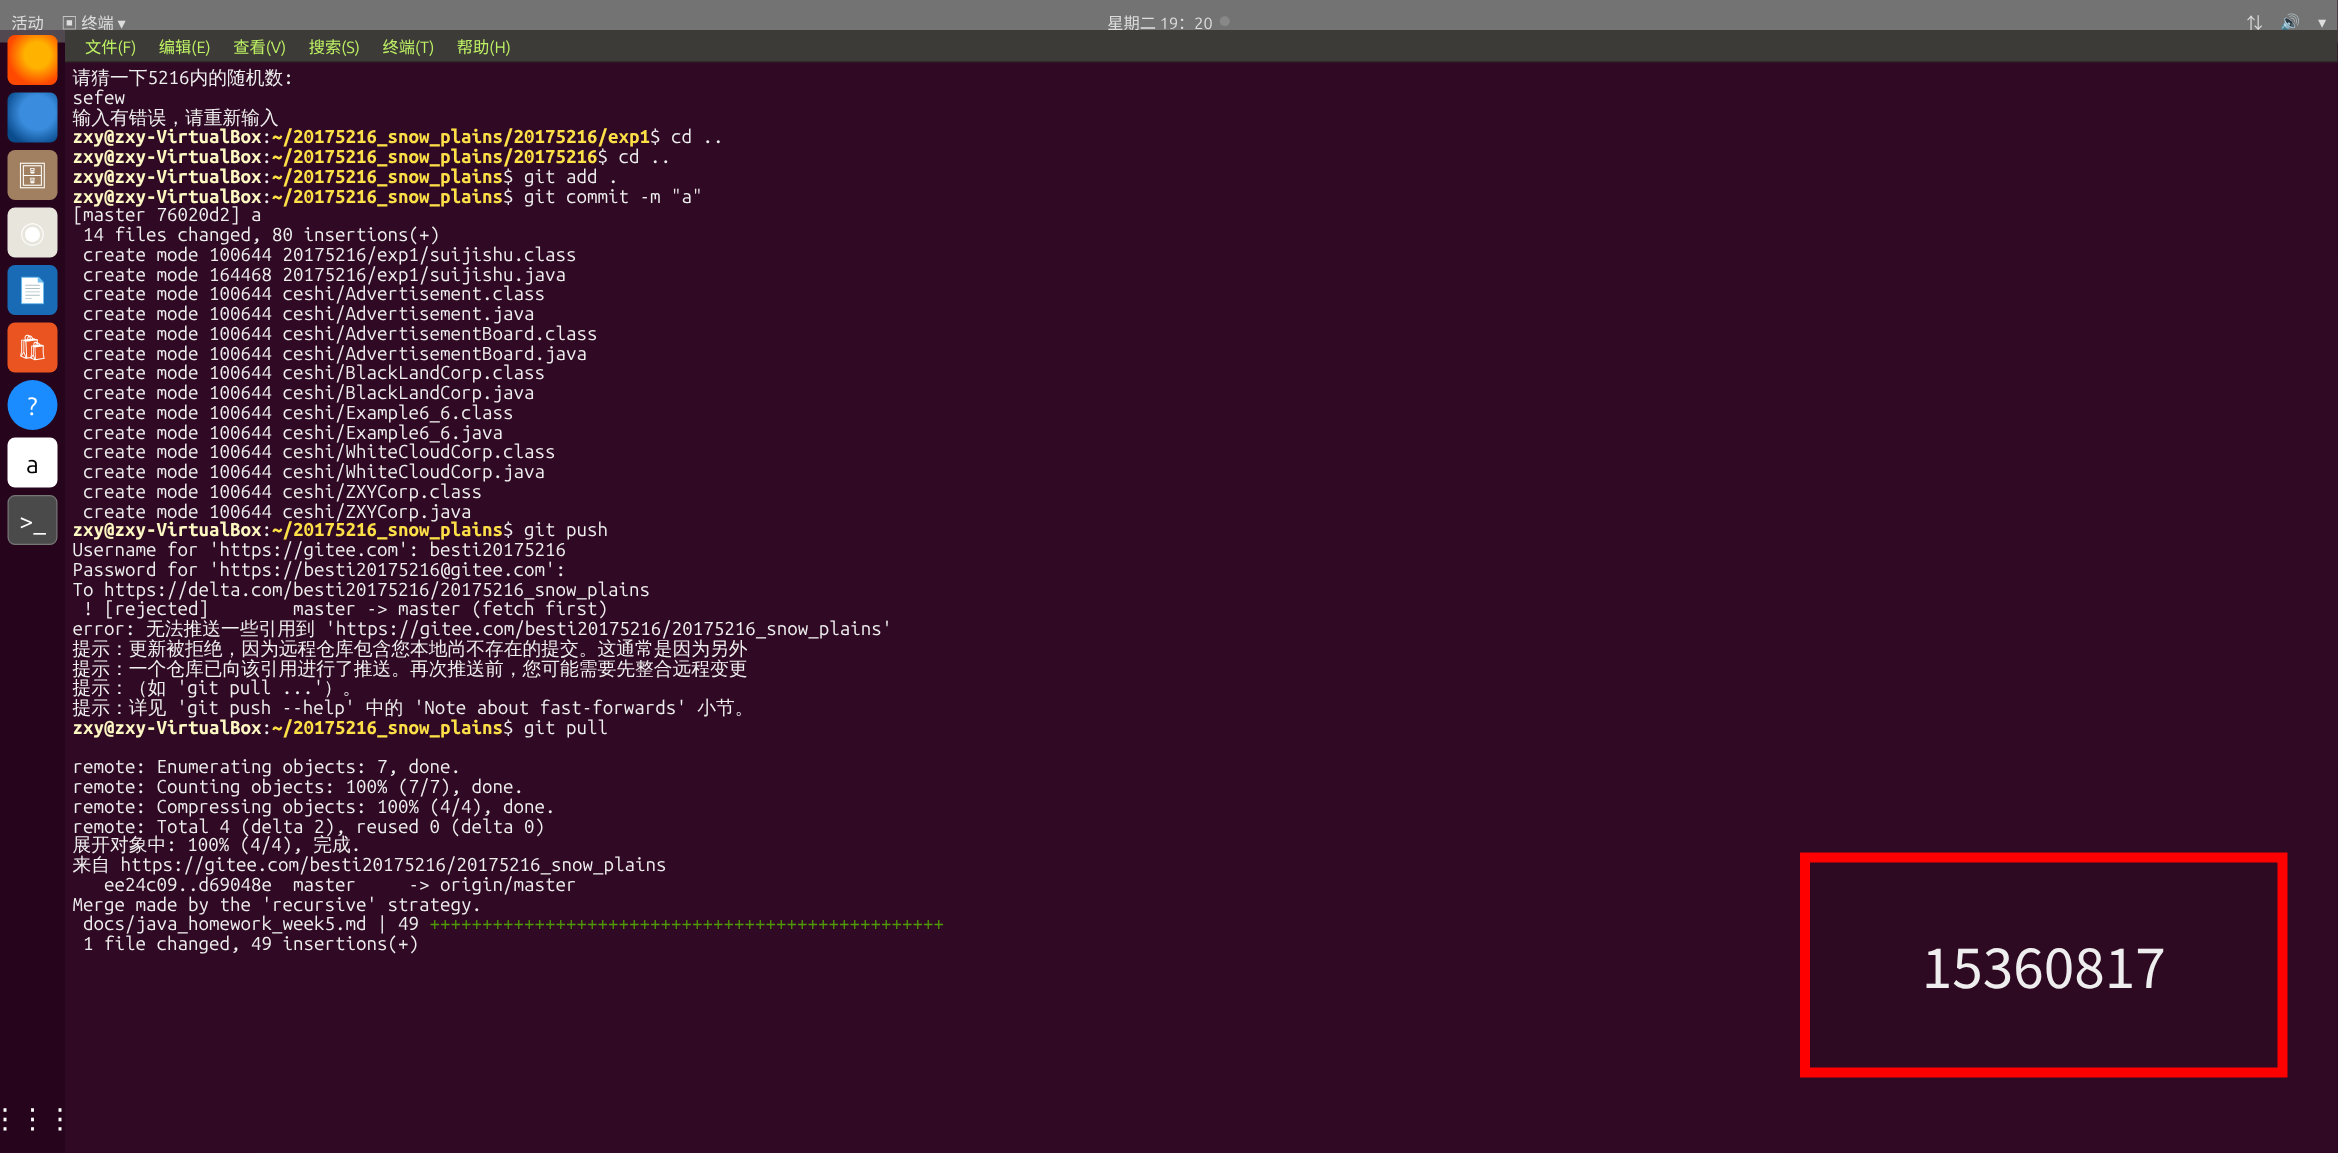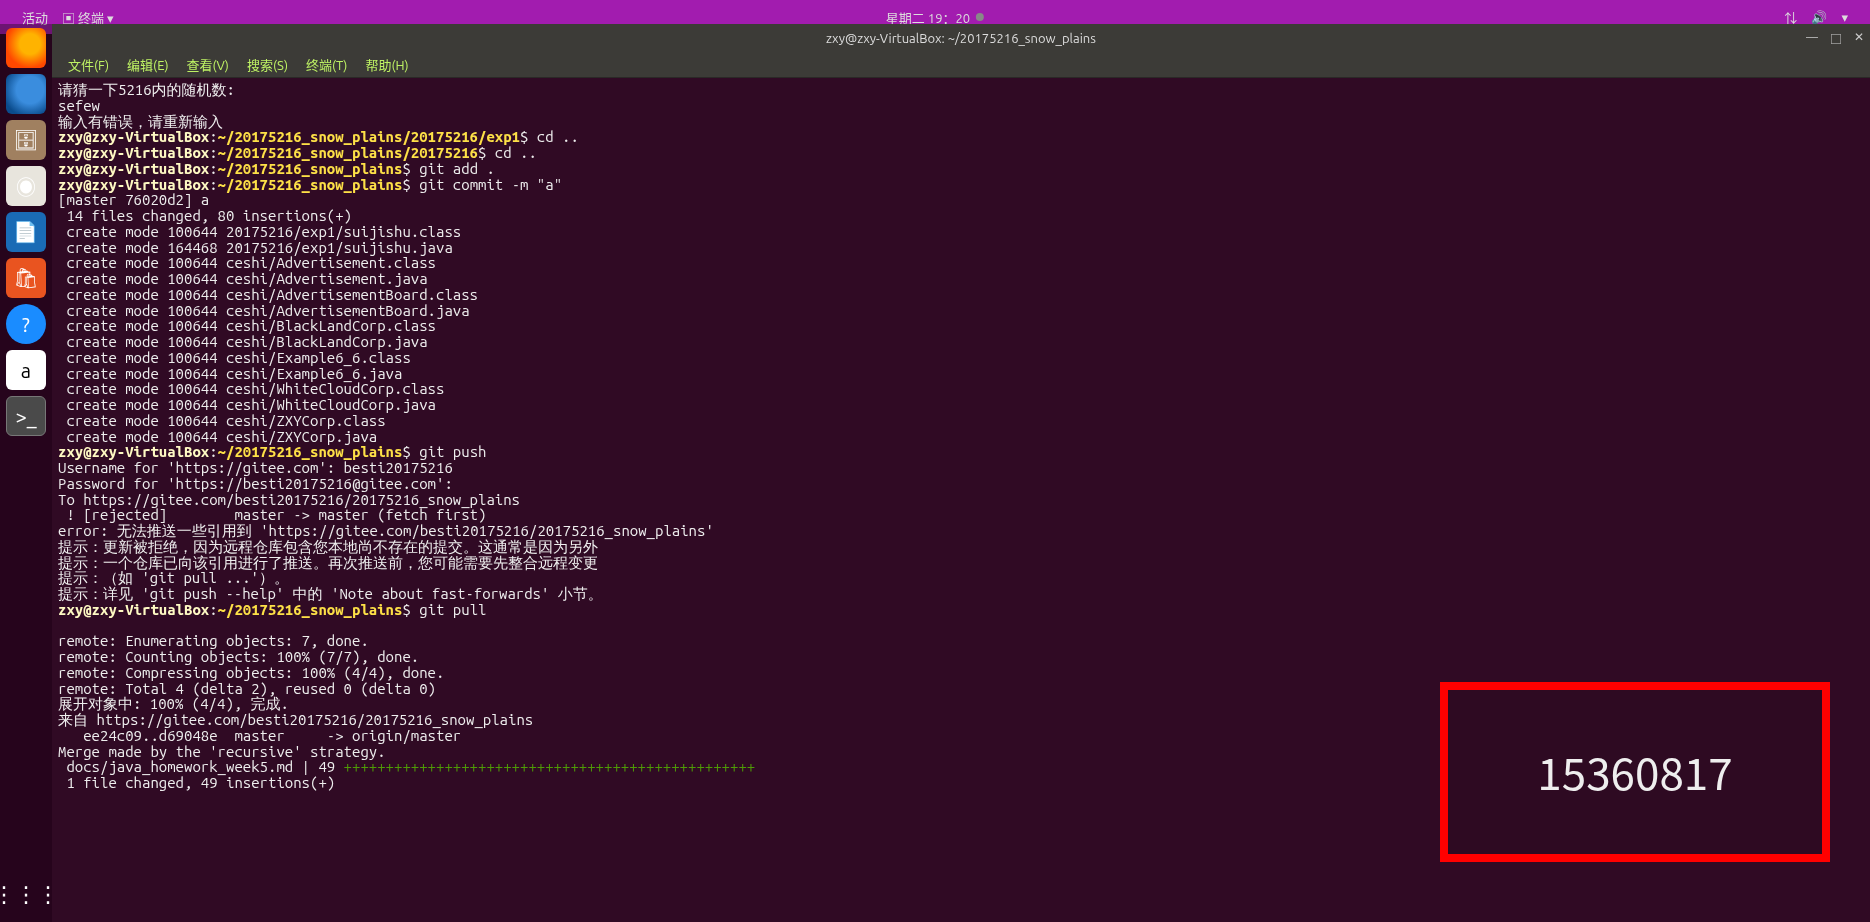--- a/index.html
+++ b/index.html
@@ -7,26 +7,26 @@
   font-family: "Ubuntu", "Noto Sans CJK SC", sans-serif;
   background: #2c001e;
   width: 1870px;
   height: 922px;
   overflow: hidden;
   position: relative;
   color: #fff;
 }
 .topbar {
   height: 34px;
-  background: #a21caf;
+  background: #737373;
   display: flex;
   align-items: center;
   font-size: 13px;
   color: #ddd;
-  padding: 0 22px;
+  padding: 0 9px;
   position: relative;
 }
 .topbar .left { display: flex; gap: 14px; align-items: center; }
 .topbar .center { position: absolute; left: 50%; transform: translateX(-50%); display: flex; gap: 6px; align-items: center; }
 .topbar .right { margin-left: auto; display: flex; gap: 14px; align-items: center; }
 .topbar .record-dot { width: 8px; height: 8px; background: #888; border-radius: 50%; display: inline-block; }
 .launcher {
   position: absolute;
   left: 0;
   top: 24px;
@@ -159,28 +159,20 @@
   <div class="app rhythmbox">◉</div>
   <div class="app writer">📄</div>
   <div class="app software">🛍</div>
   <div class="app help">?</div>
   <div class="app amazon">a</div>
   <div class="app terminal active">&gt;_</div>
   <div class="app apps">⋮⋮⋮</div>
 </div>
 
 <div class="window">
-  <div class="titlebar">
-    <span>zxy@zxy-VirtualBox: ~/20175216_snow_plains</span>
-    <div class="controls">
-      <span>—</span>
-      <span>□</span>
-      <span>✕</span>
-    </div>
-  </div>
   <div class="menubar">
     <span>文件(F)</span>
     <span>编辑(E)</span>
     <span>查看(V)</span>
     <span>搜索(S)</span>
     <span>终端(T)</span>
     <span>帮助(H)</span>
   </div>
   <div class="terminal-body"><span>请猜一下5216内的随机数:</span>
 <span>sefew</span>
@@ -201,21 +193,21 @@
 <span> create mode 100644 ceshi/BlackLandCorp.java</span>
 <span> create mode 100644 ceshi/Example6_6.class</span>
 <span> create mode 100644 ceshi/Example6_6.java</span>
 <span> create mode 100644 ceshi/WhiteCloudCorp.class</span>
 <span> create mode 100644 ceshi/WhiteCloudCorp.java</span>
 <span> create mode 100644 ceshi/ZXYCorp.class</span>
 <span> create mode 100644 ceshi/ZXYCorp.java</span>
 <span class="term-green">zxy@zxy-VirtualBox</span><span>:</span><span class="term-blue">~/20175216_snow_plains</span><span>$</span><span> git push</span>
 <span>Username for 'https://gitee.com': besti20175216</span>
 <span>Password for 'https://besti20175216@gitee.com':</span>
-<span>To https://gitee.com/besti20175216/20175216_snow_plains</span>
+<span>To https://delta.com/besti20175216/20175216_snow_plains</span>
 <span> ! [rejected]        master -&gt; master (fetch first)</span>
 <span>error: 无法推送一些引用到 'https://gitee.com/besti20175216/20175216_snow_plains'</span>
 <span>提示：更新被拒绝，因为远程仓库包含您本地尚不存在的提交。这通常是因为另外</span>
 <span>提示：一个仓库已向该引用进行了推送。再次推送前，您可能需要先整合远程变更</span>
 <span>提示：（如 'git pull ...'）。</span>
 <span>提示：详见 'git push --help' 中的 'Note about fast-forwards' 小节。</span>
 <span class="term-green">zxy@zxy-VirtualBox</span><span>:</span><span class="term-blue">~/20175216_snow_plains</span><span>$</span><span> git pull</span>
 
 <span>remote: Enumerating objects: 7, done.</span>
 <span>remote: Counting objects: 100% (7/7), done.</span>

